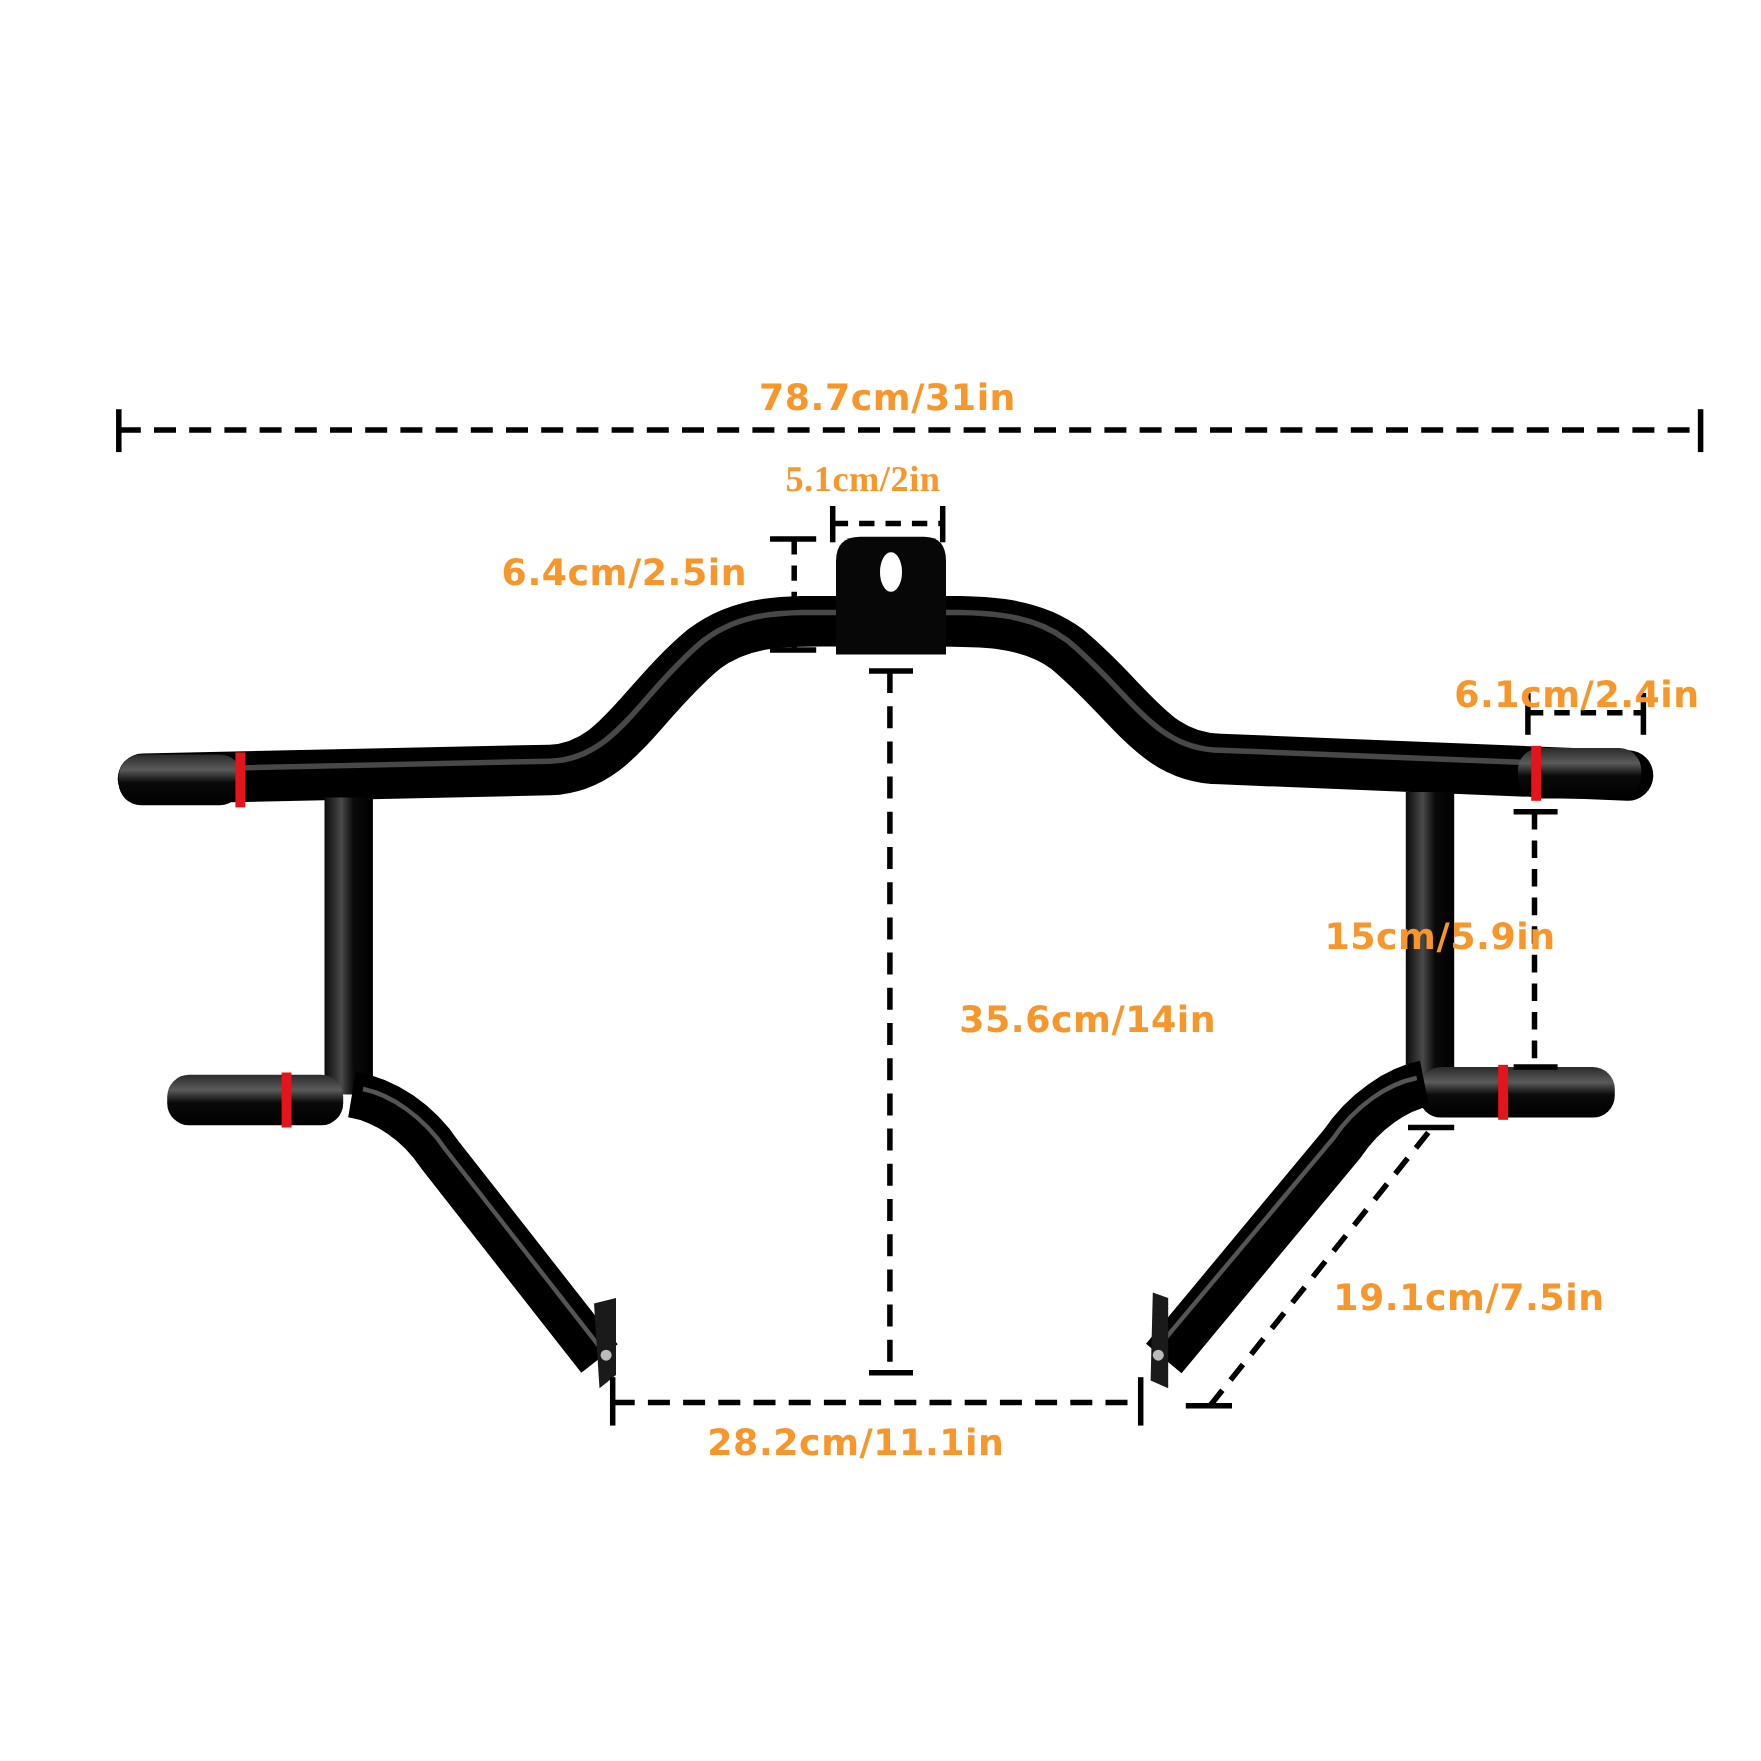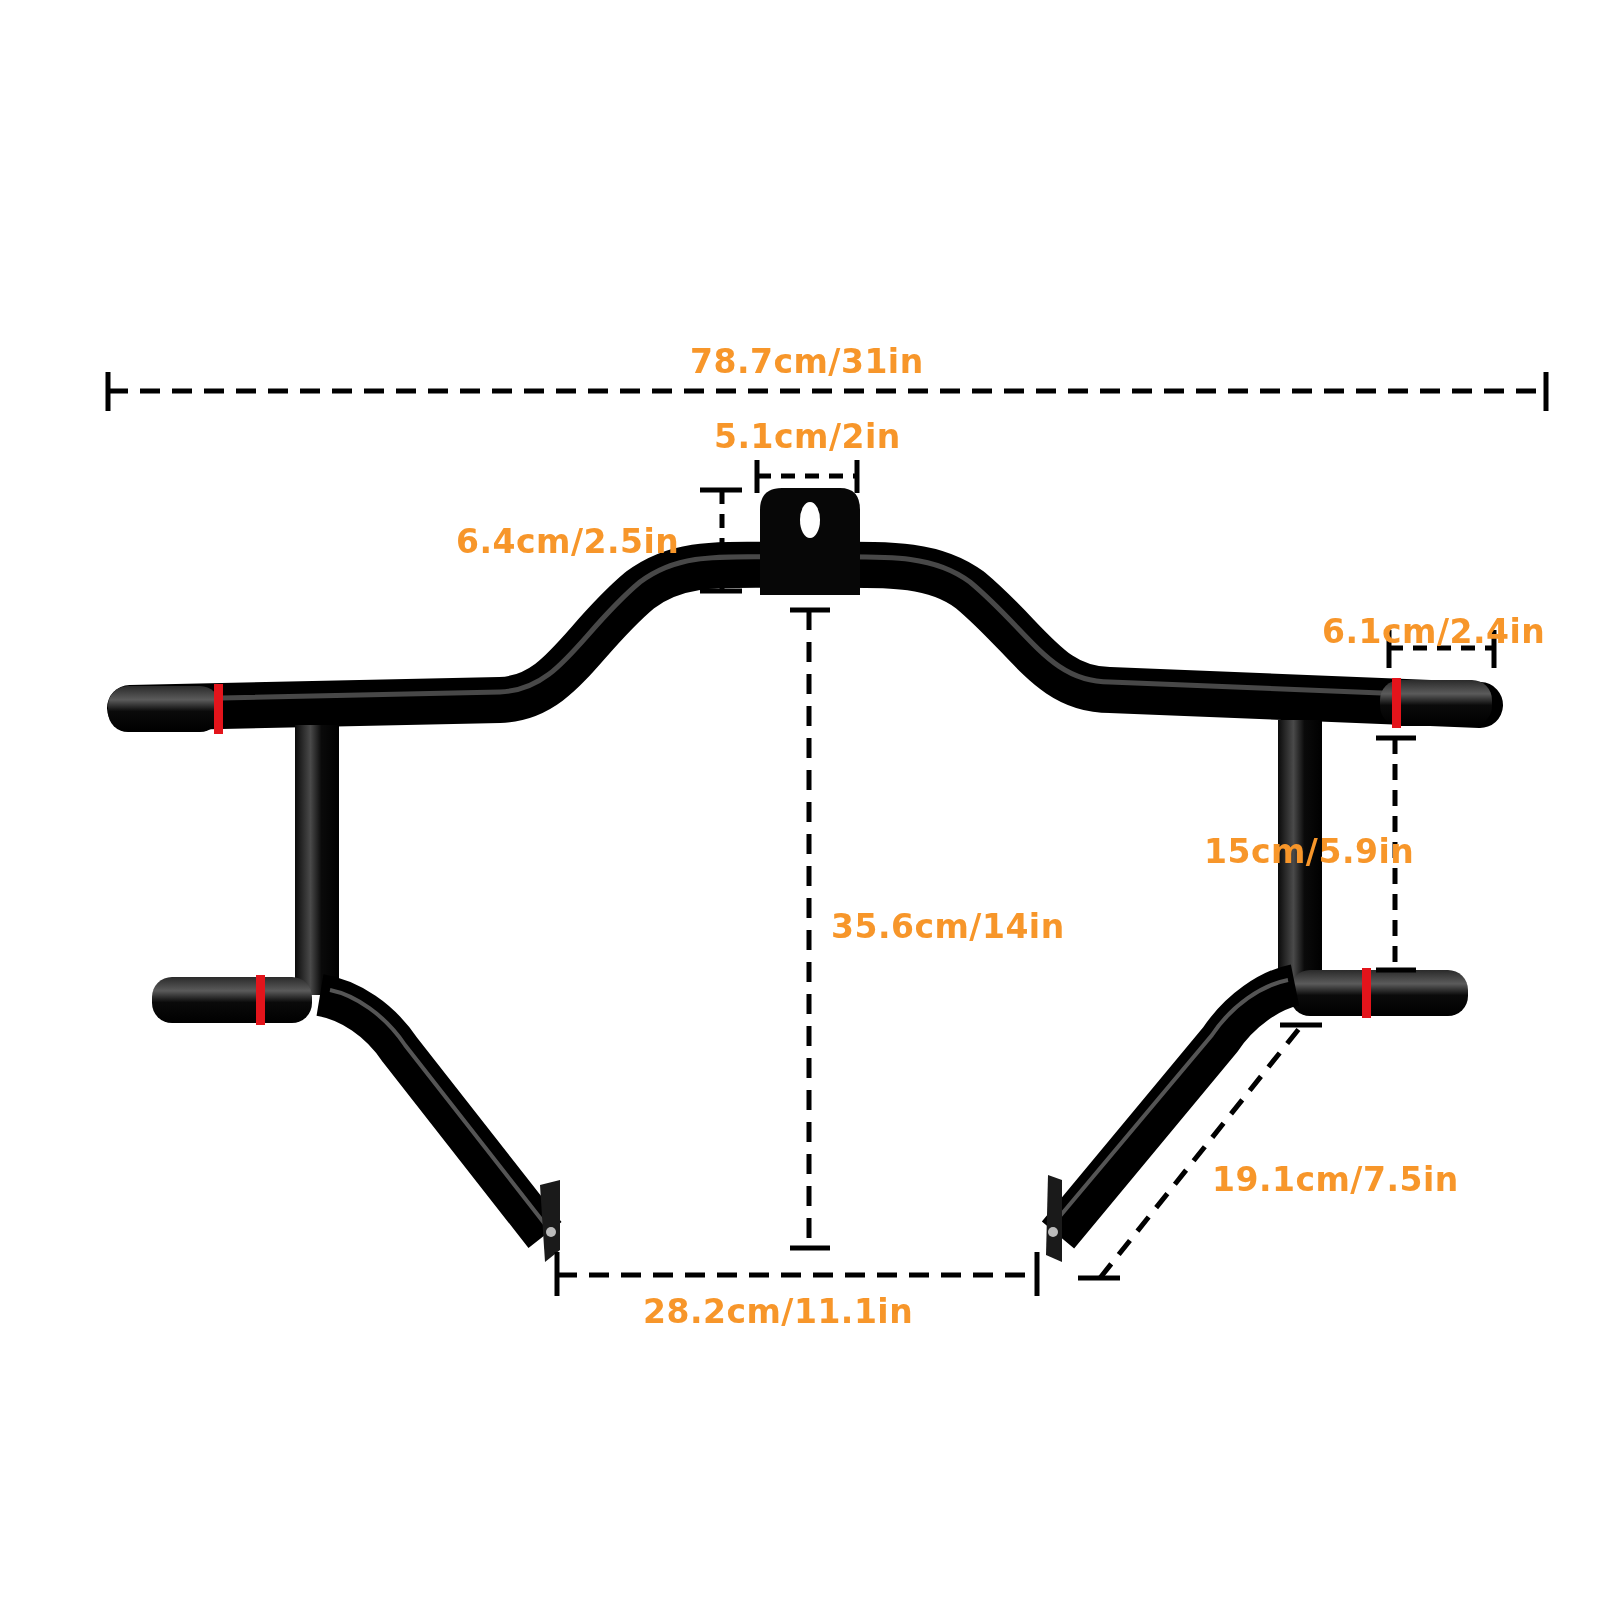--- a/index.html
+++ b/index.html
@@ -104,20 +104,20 @@
       <line x1="1037" y1="1252" x2="1037" y2="1296"></line>
 
       <line x1="1100" y1="1278" x2="1302" y2="1025" stroke-dasharray="18 12"></line>
       <line x1="1078" y1="1278" x2="1120" y2="1278"></line>
       <line x1="1280" y1="1025" x2="1322" y2="1025"></line>
     </g>
   </svg>
 
   
   <div class="dim-label" style="left:690px; top:345px;">78.7cm/31in</div>
-  <div class="dim-label" style="left:714px; top:420px;">5.1cm/2in</div>
-  <div class="dim-label" style="left:456px; top:525px;">6.4cm/2.5in</div>
+  <div class="dim-label" style="left:714px; top:420px;font-family:Liberation Serif, serif;">5.1cm/2in</div>
+  <div class="dim-label" style="left:456px; top:504px;">6.4cm/2.5in</div>
   <div class="dim-label" style="left:1322px; top:580px;margin-top:35px;">6.1cm/2.4in</div>
   <div class="dim-label" style="left:1204px; top:835px;">15cm/5.9in</div>
-  <div class="dim-label" style="left:831px; top:910px;">35.6cm/14in</div>
+  <div class="dim-label" style="left:872px; top:910px;">35.6cm/14in</div>
   <div class="dim-label" style="left:1212px; top:1163px;">19.1cm/7.5in</div>
   <div class="dim-label" style="left:643px; top:1295px;">28.2cm/11.1in</div>
 </div>
 
 </body></html>

